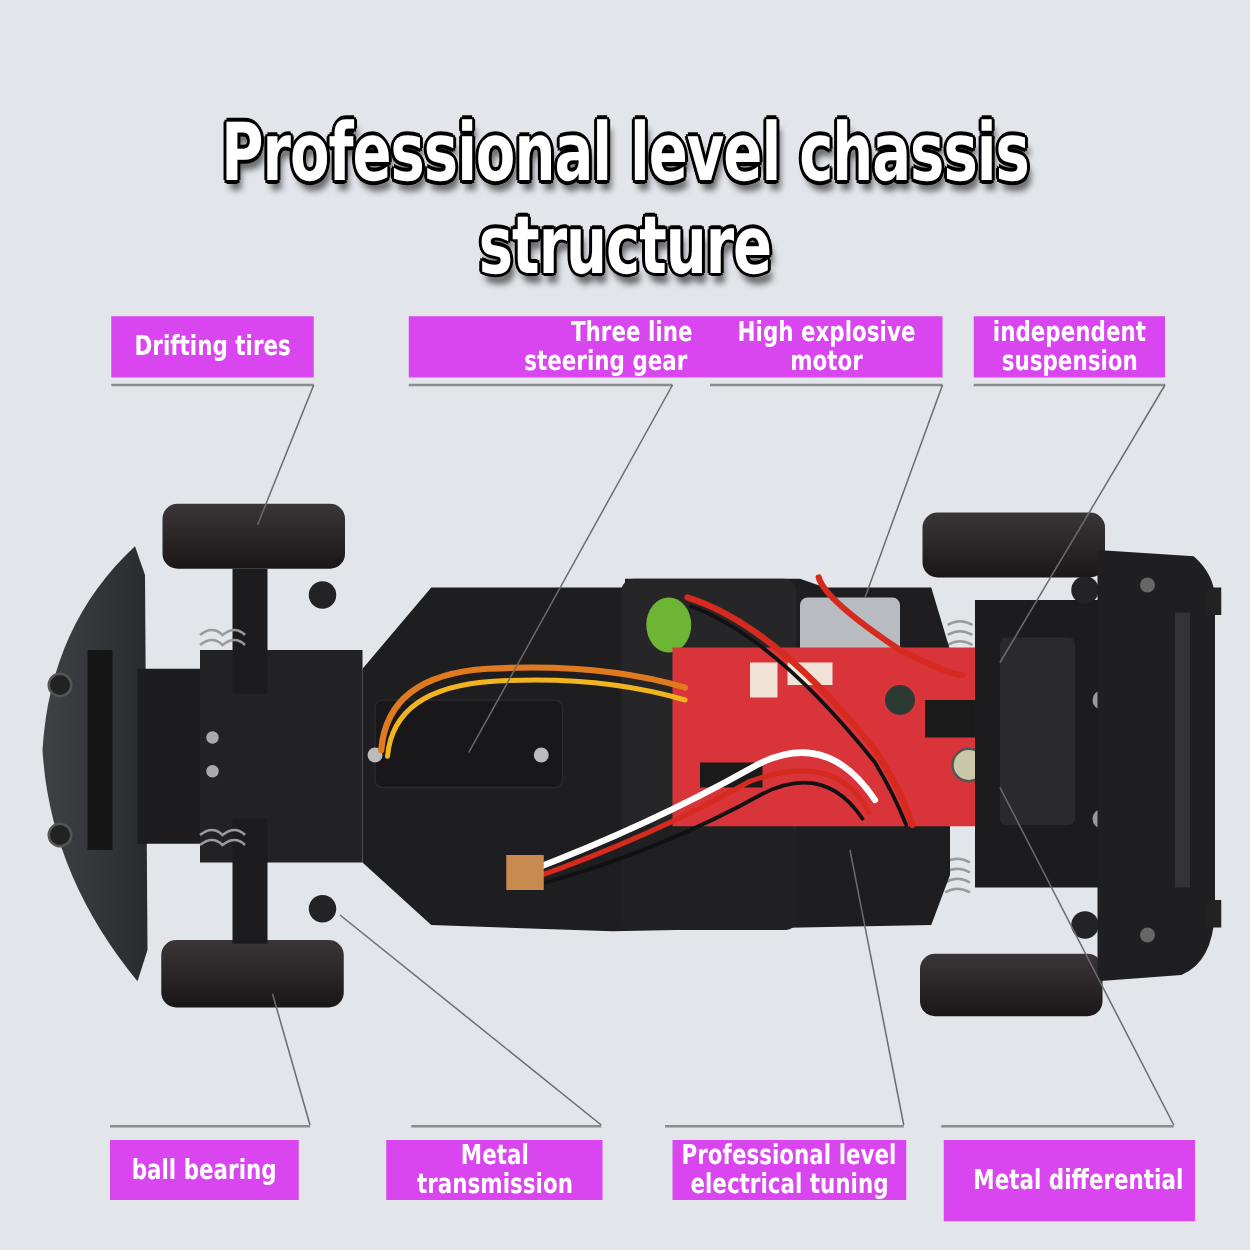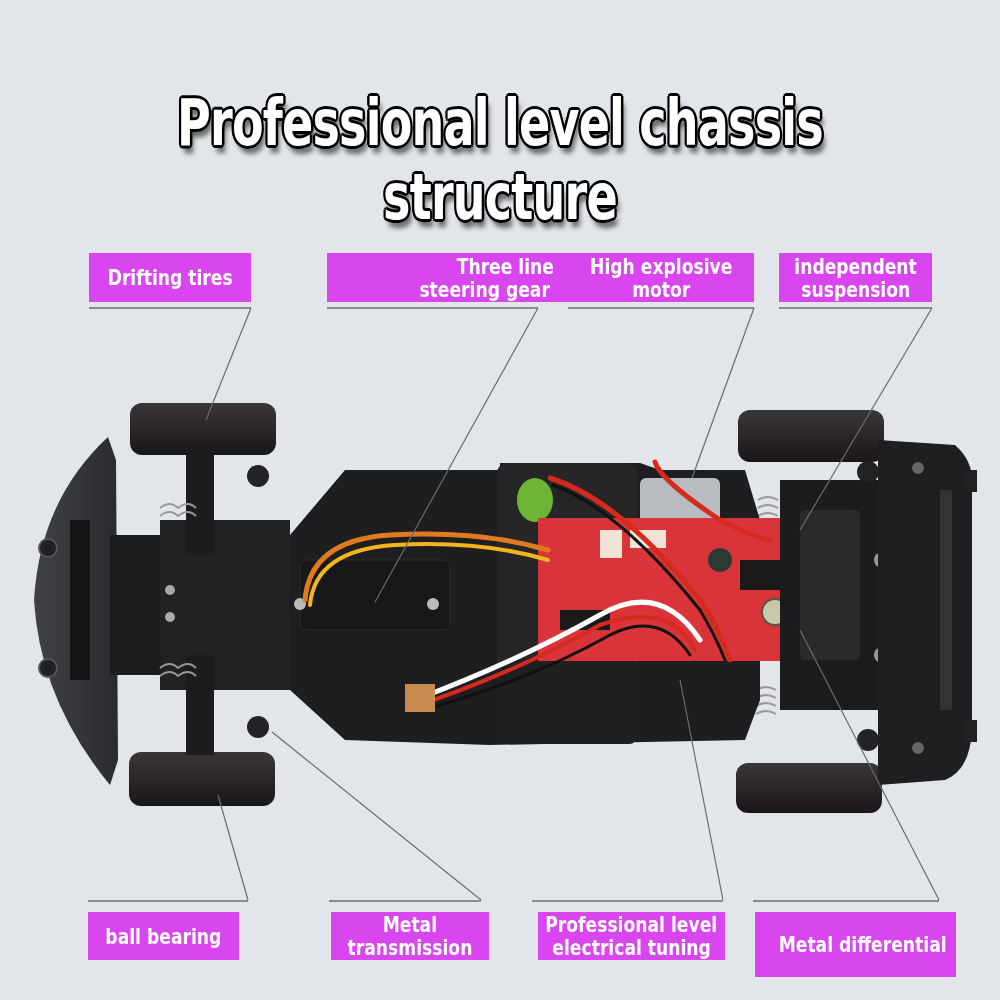--- a/index.html
+++ b/index.html
@@ -40,21 +40,21 @@
   <span>suspension</span>
 </div>
 <div class="rule" style="left:779px;top:307px;width:153px;"></div>
 
 <div class="rule" style="left:88px;top:900px;width:160px;"></div>
 <div class="label" style="left:88px;top:912px;width:151px;height:48px;">
   <span>ball bearing</span>
 </div>
 
 <div class="rule" style="left:329px;top:900px;width:152px;"></div>
-<div class="label" style="left:331px;top:912px;width:158px;height:48px;">
+<div class="label" style="left:309px;top:912px;width:173px;height:48px;">
   <span>Metal</span>
   <span>transmission</span>
 </div>
 
 <div class="rule" style="left:532px;top:900px;width:191px;"></div>
 <div class="label" style="left:538px;top:912px;width:187px;height:48px;">
   <span>Professional level</span>
   <span>electrical tuning</span>
 </div>
 

